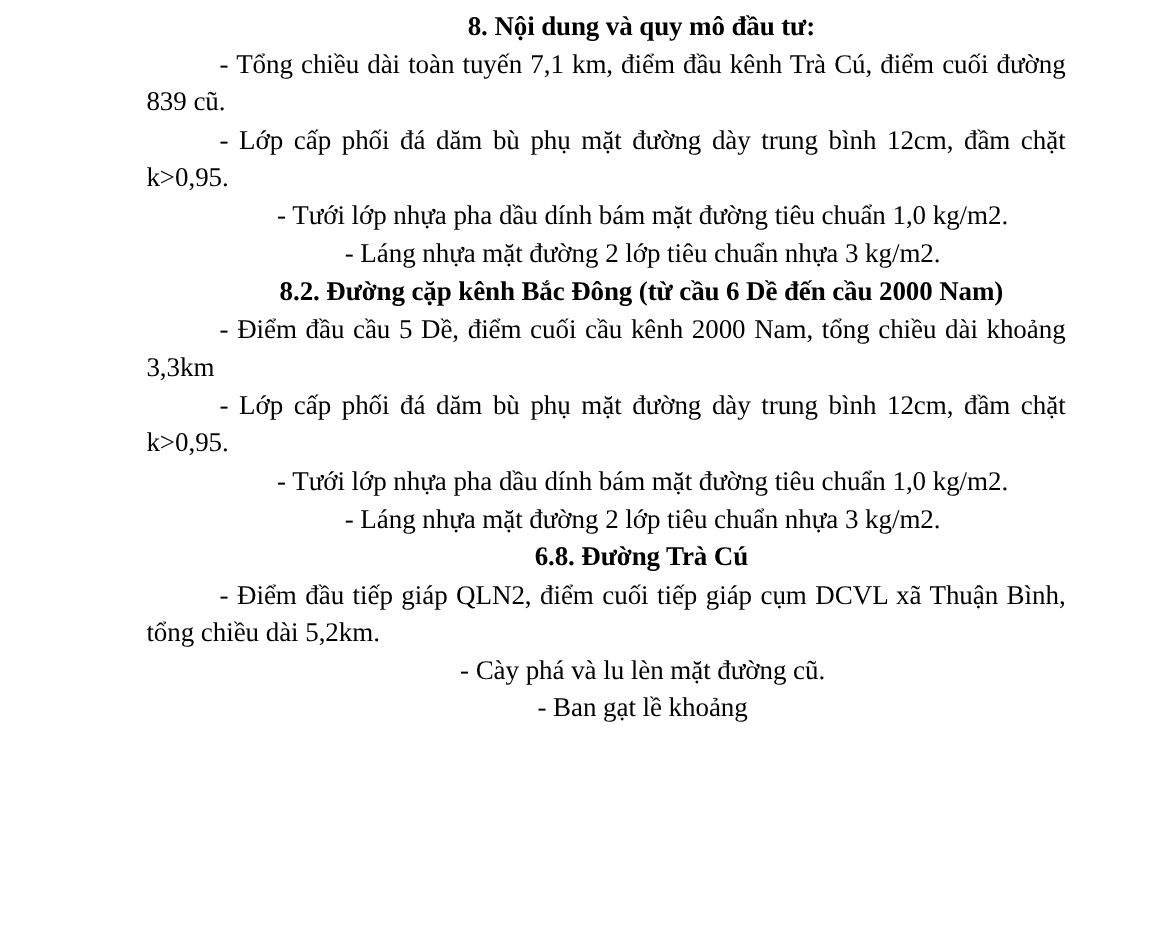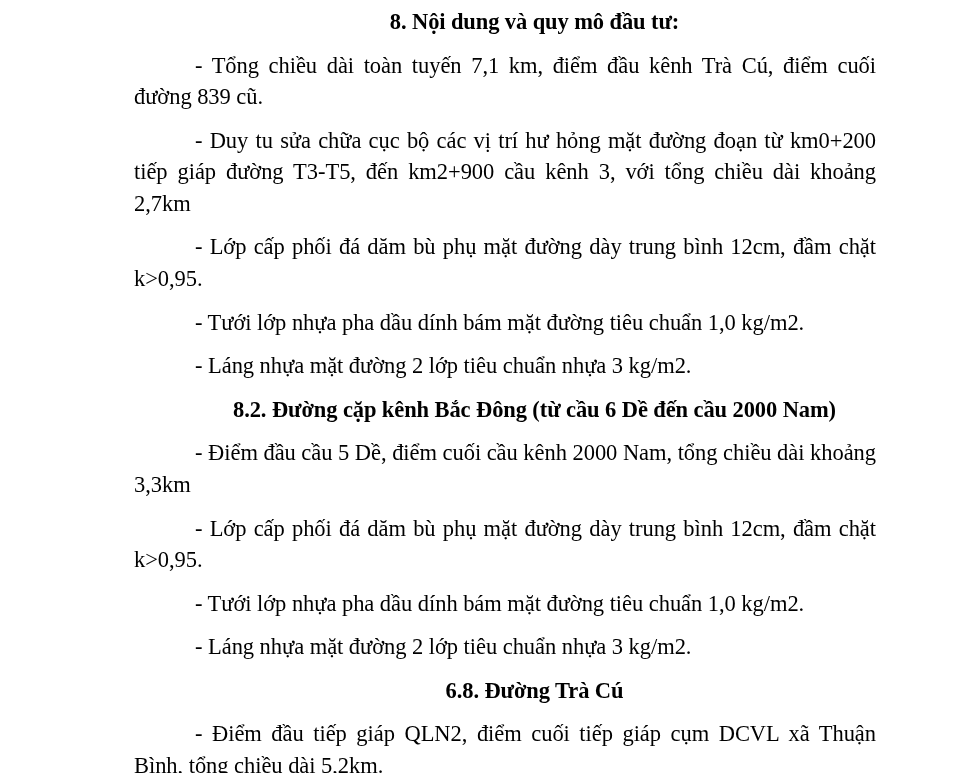--- a/index.html
+++ b/index.html
@@ -39,30 +39,30 @@
     text-indent: 59px;
     text-align: center;
     white-space: nowrap;
     letter-spacing: -0.1px;
   }
 
   
   .para {
     font-size: 22.5px;
     line-height: 31.6px;
-    margin: 12px;
+    margin: 0;
     text-indent: 61px;
     text-align: justify;
     text-justify: inter-word;
     letter-spacing: -0.05px;
   }
 
   
   .para.short {
-    text-align: left;
+    text-align: center;
   }
 
   
   .clipped-line {
     position: absolute;
     left: 0;
     right: 0;
     bottom: 0;
     height: 3px;
     overflow: hidden;
@@ -80,21 +80,20 @@
 <body>
 
 <div class="page">
   <div class="doc-body">
 
     <p class="heading">8. Nội dung và quy mô đầu tư:</p>
 
 
     <p class="para">- Tổng chiều dài toàn tuyến 7,1 km, điểm đầu kênh Trà Cú, điểm cuối đường 839 cũ.</p>
 
-    <p class="para">- Duy tu sửa chữa cục bộ các vị trí hư hỏng mặt đường đoạn từ km0+200 tiếp giáp đường T3-T5, đến km2+900 cầu kênh 3, với tổng chiều dài khoảng 2,7km</p>
 
     <p class="para">- Lớp cấp phối đá dăm bù phụ mặt đường dày trung bình 12cm, đầm chặt k&gt;0,95.</p>
 
     <p class="para short">- Tưới lớp nhựa pha dầu dính bám mặt đường tiêu chuẩn 1,0 kg/m2.</p>
 
     <p class="para short">- Láng nhựa mặt đường 2 lớp tiêu chuẩn nhựa 3 kg/m2.</p>
 
     <p class="heading">8.2. Đường cặp kênh Bắc Đông (từ cầu 6 Dề đến cầu 2000 Nam)</p>
 
     <p class="para">- Điểm đầu cầu 5 Dề, điểm cuối cầu kênh 2000 Nam, tổng chiều dài khoảng 3,3km</p>
@@ -103,20 +102,21 @@
 
     <p class="para short">- Tưới lớp nhựa pha dầu dính bám mặt đường tiêu chuẩn 1,0 kg/m2.</p>
 
     <p class="para short">- Láng nhựa mặt đường 2 lớp tiêu chuẩn nhựa 3 kg/m2.</p>
 
     <p class="heading">6.8. Đường Trà Cú</p>
 
     <p class="para">- Điểm đầu tiếp giáp QLN2, điểm cuối tiếp giáp cụm DCVL xã Thuận Bình, tổng chiều dài 5,2km.</p>
 
 
+    <p class="para short">- Cày phá và lu lèn mặt đường cũ.</p>
 
     <p class="para short">- Ban gạt lề khoảng</p>
 
   </div>
 
   <div class="clipped-line">
     <span>-</span>
   </div>
 </div>
 

